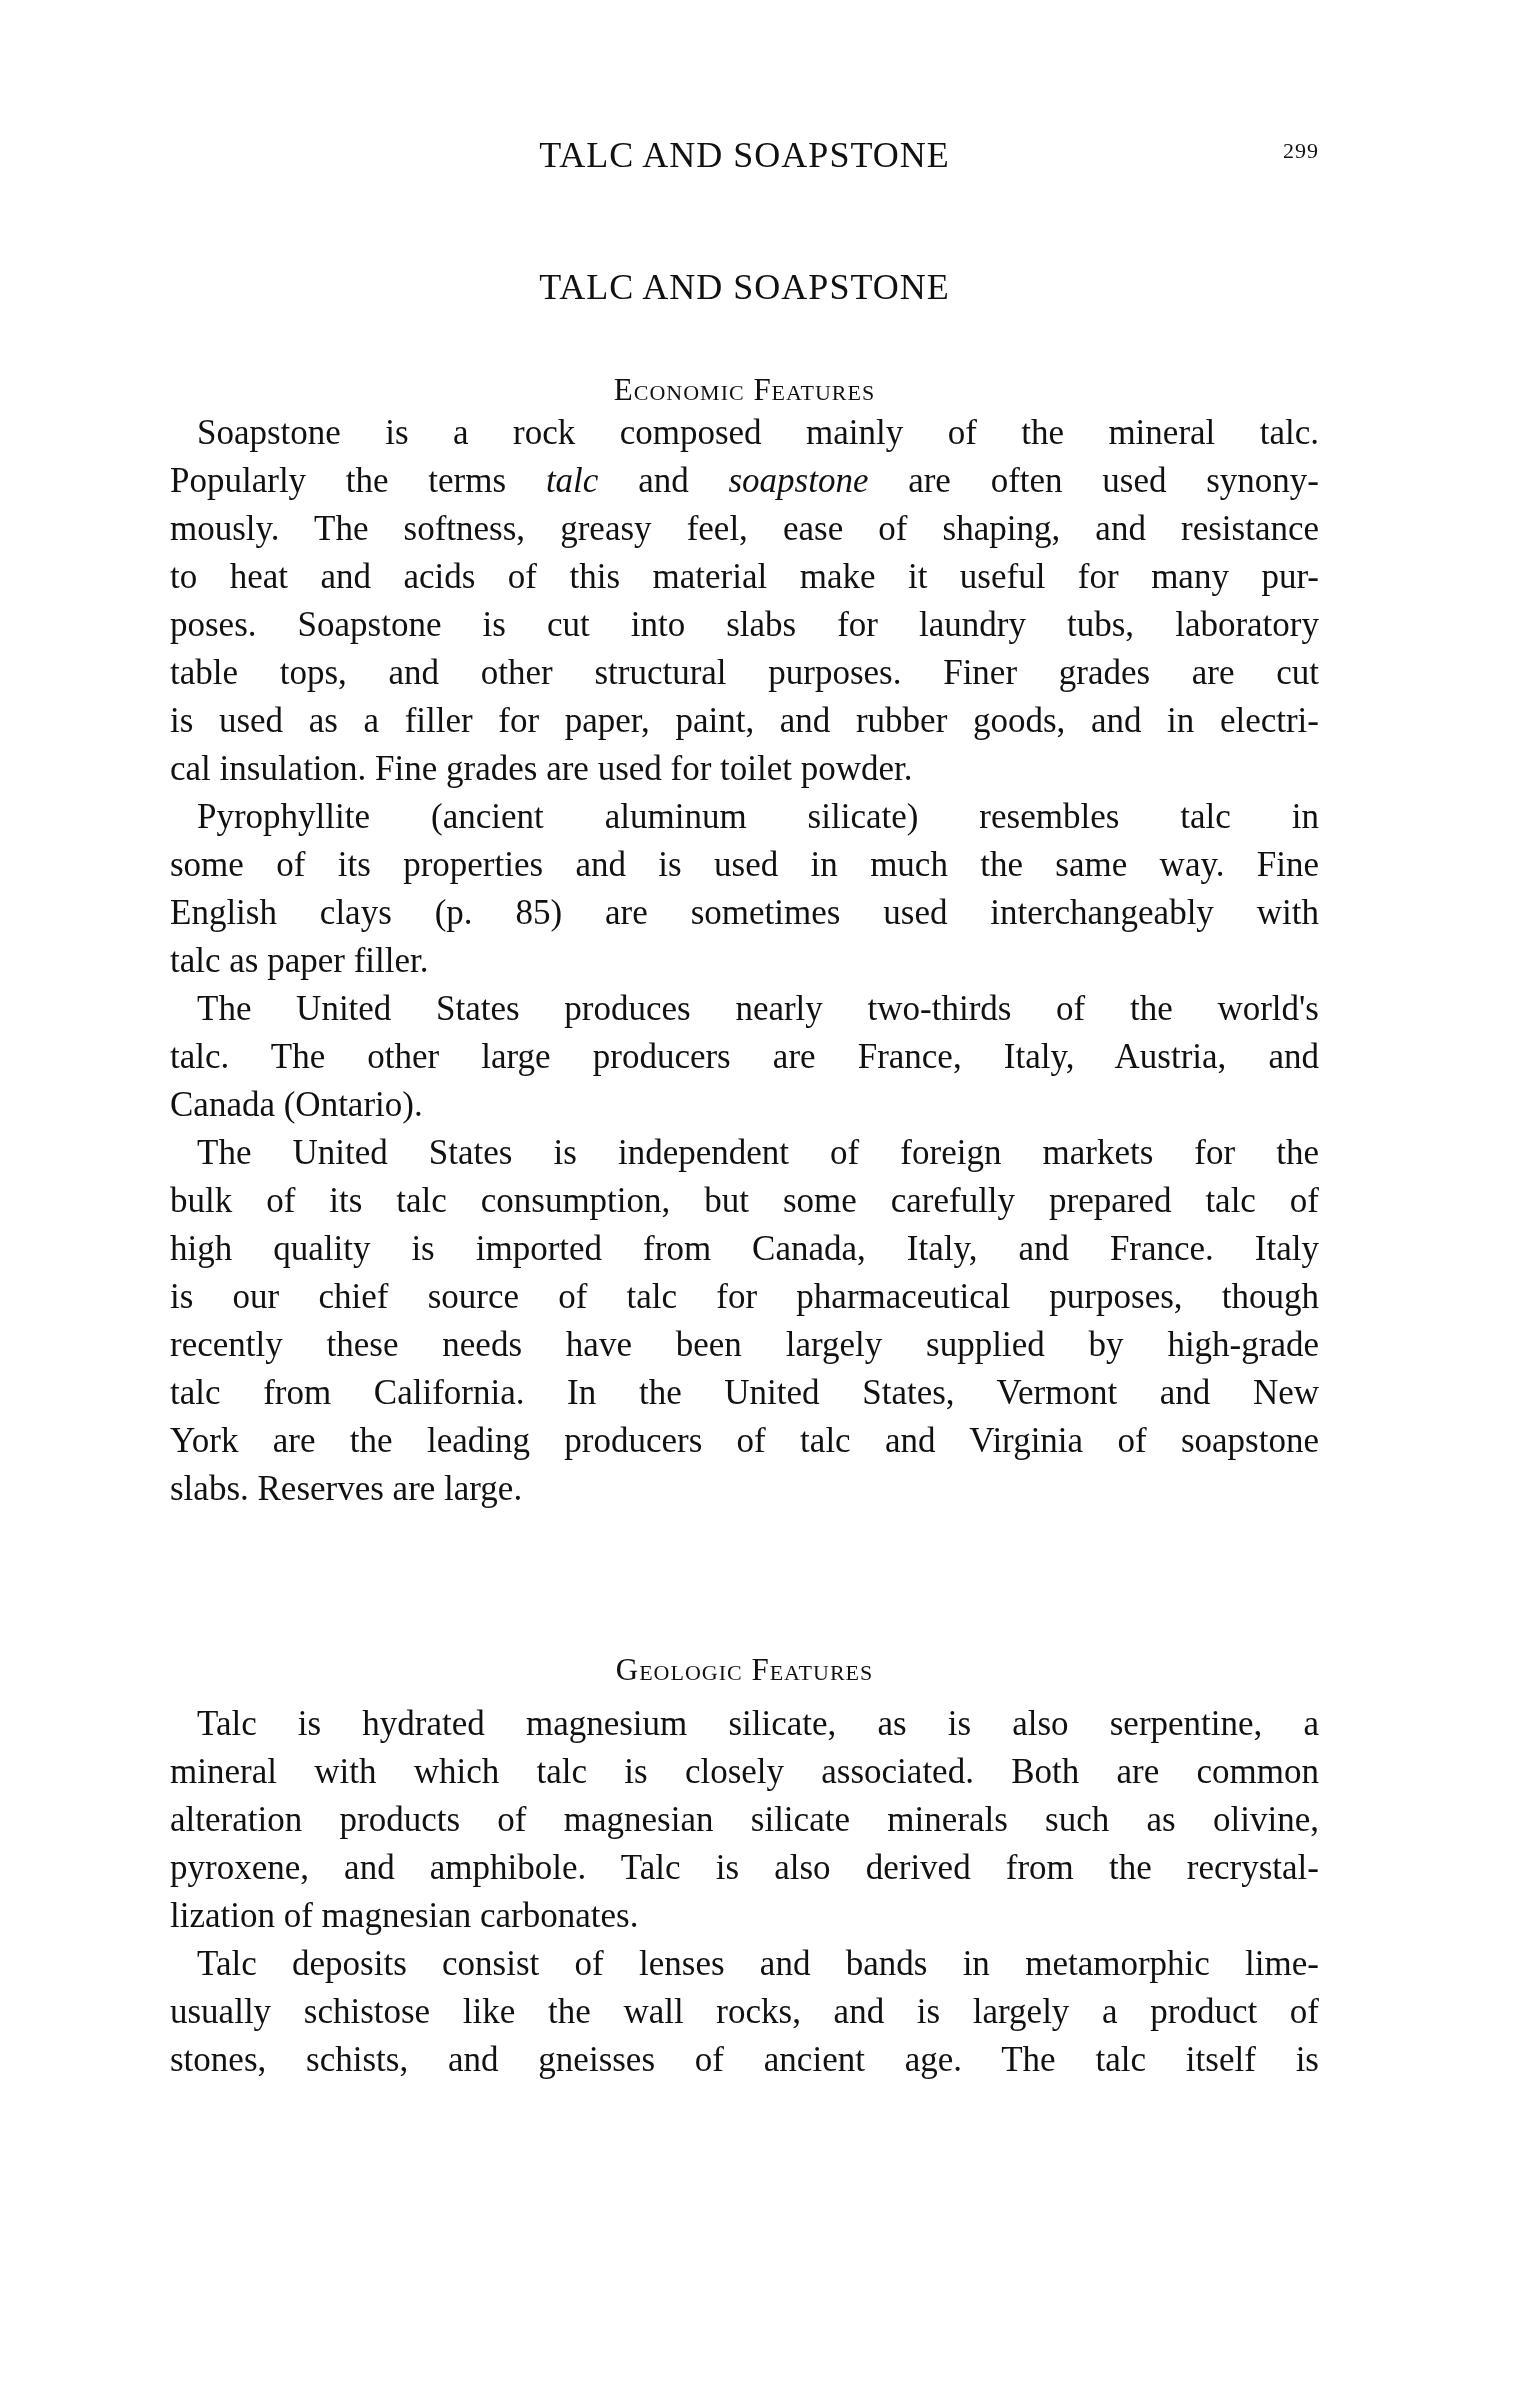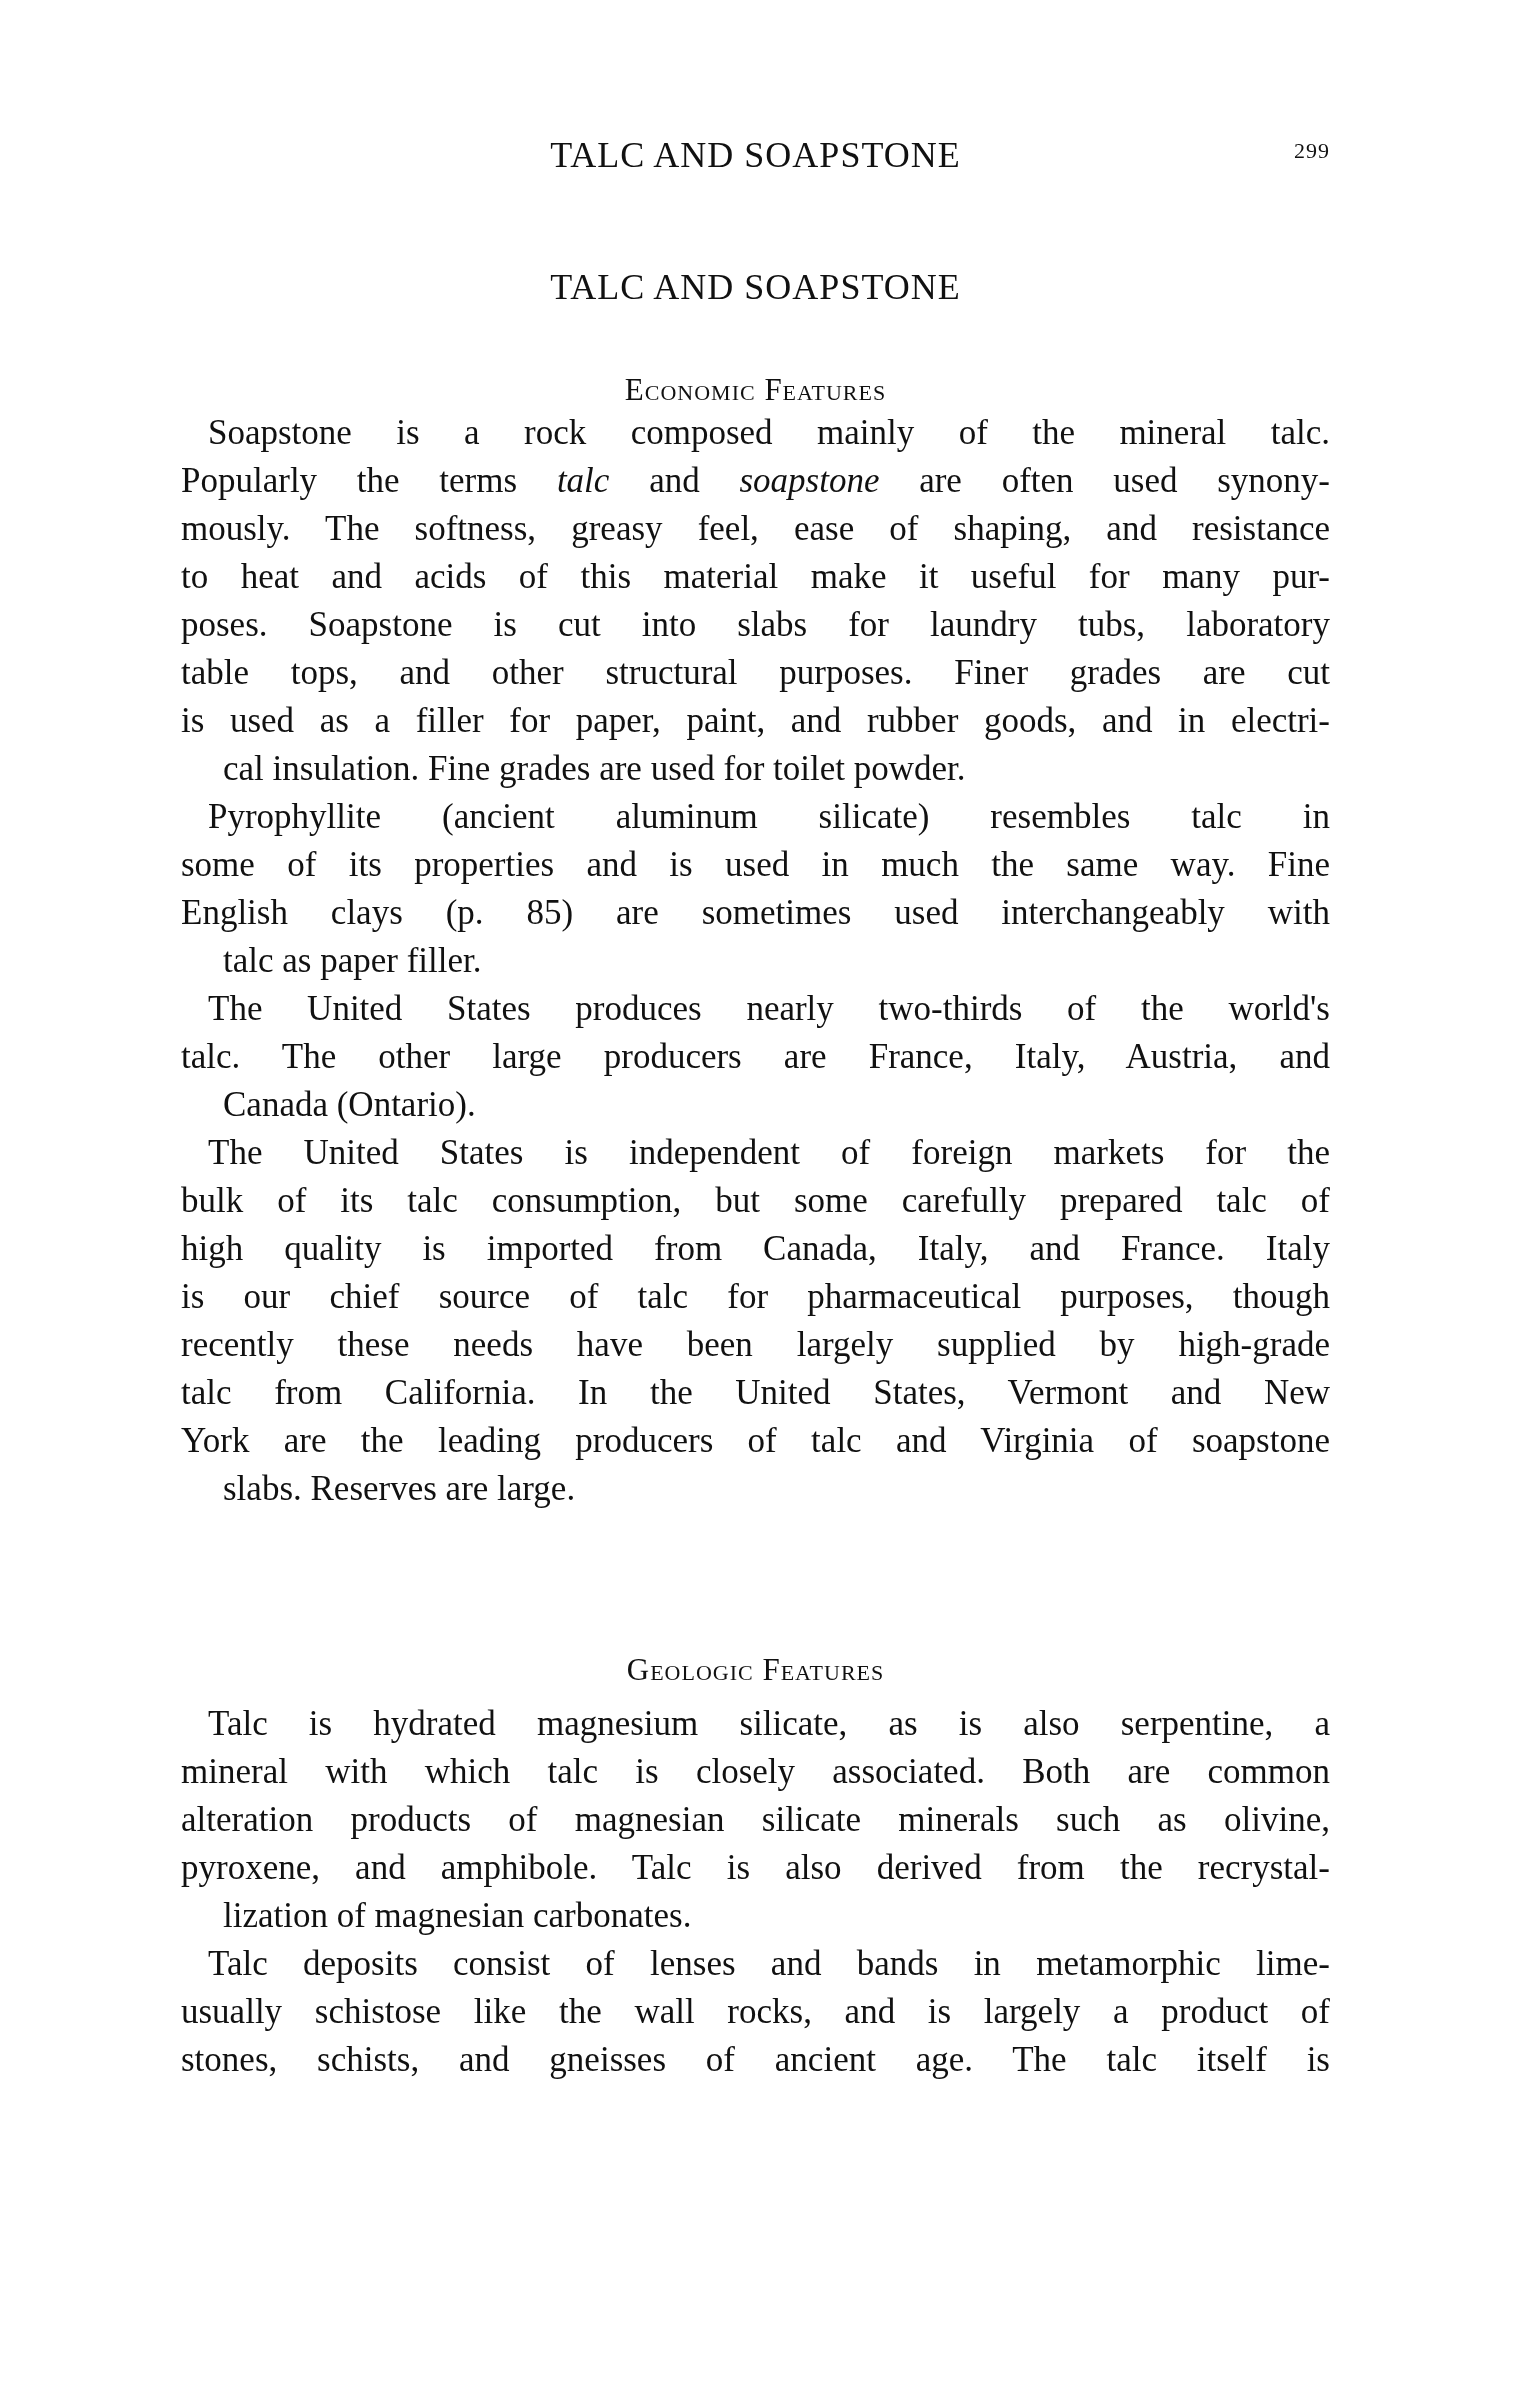--- a/index.html
+++ b/index.html
@@ -1,33 +1,33 @@
 <!DOCTYPE html>
 <html><head>
 <meta charset="utf-8">
 <style>
   html, body { margin:0; padding:0; background:#ffffff; }
   body { width:1537px; height:2395px; position:relative; overflow:hidden;
          font-family:"Liberation Serif","DejaVu Serif",serif; color:#111; }
-  .page { position:absolute; left:11px; top:0; width:1329px; height:2395px; }
+  .page { position:absolute; left:0; top:0; width:1329px; height:2395px; }
   .running-head { position:absolute; top:134px; left:170px; width:1149px; height:48px;
                   font-size:36px; letter-spacing:1px; }
   .running-head .rh-title { position:absolute; left:0; right:0; text-align:center; }
   .running-head .rh-num { position:absolute; right:0; top:3.8px; font-size:22px; }
   .title { position:absolute; top:266px; left:170px; width:1149px; text-align:center;
            font-size:36px; letter-spacing:1px; }
   .subhead { position:absolute; left:170px; width:1149px; text-align:center;
              font-size:31px; font-variant:small-caps; letter-spacing:1px;margin-top:32px; }
   .sh1 { top:340px; }
   .sh2 { top:1620px; }
   .body { position:absolute; left:170px; width:1149px; font-size:35px; line-height:48px; }
   .b1 { top:409px; }
   .b2 { top:1700px; }
   .line { display:block; white-space:nowrap; text-align:justify; text-align-last:justify; height:48px; }
-  .line.last { text-align-last:left;margin-left:42px; }
+  .line.last { text-align-last:left; }
 </style>
 </head>
 <body>
 
 <div class="page">
 
   <div class="running-head">
     <span class="rh-title">TALC AND SOAPSTONE</span>
     <span class="rh-num">299</span>
   </div>

